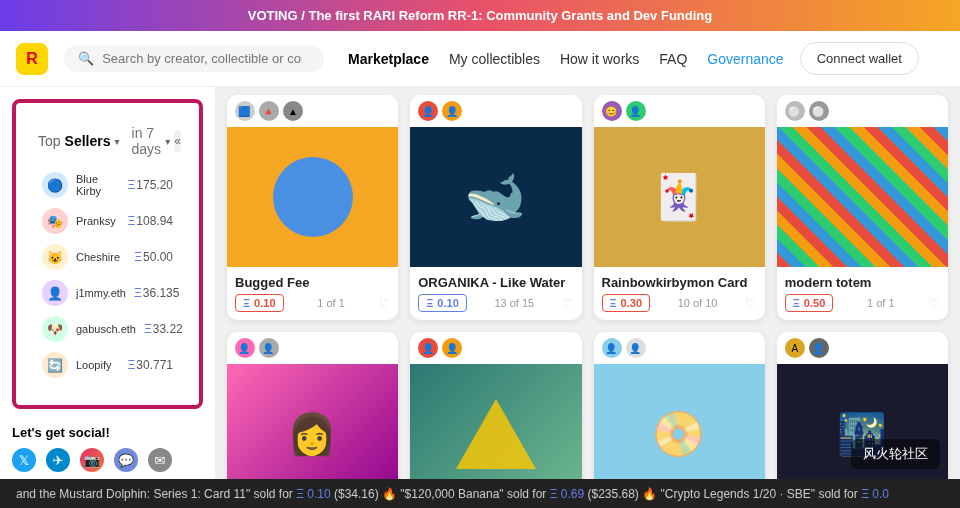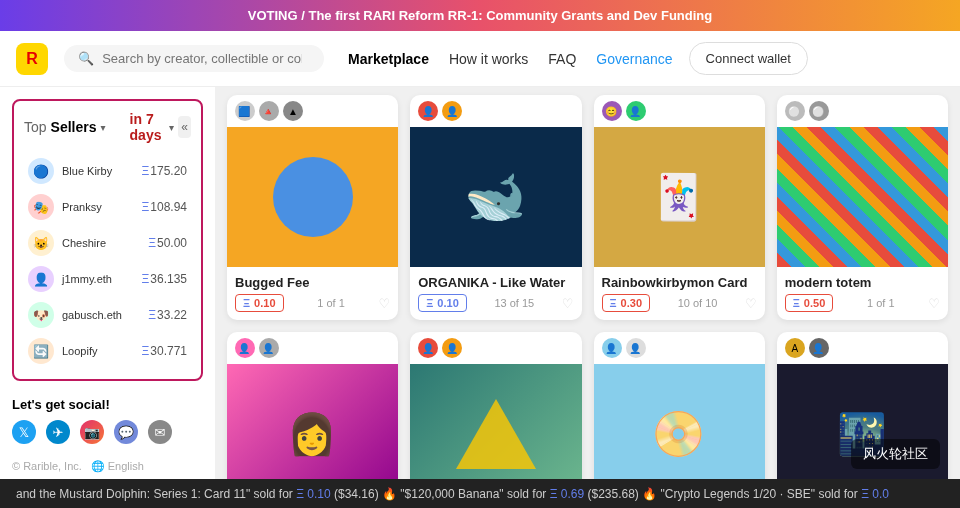--- a/index.html
+++ b/index.html
@@ -72,23 +72,23 @@
 
     
     .sidebar {
       width: 215px;
       background: white;
       padding: 12px;
       flex-shrink: 0;
       overflow-y: auto;
     }
     .top-sellers-box {
-      border: 2px solid #be185d;
+      border: 4px solid #be185d;
       border-radius: 8px;
-      padding: 10px;
+      padding: 22px;
       margin-bottom: 16px;
     }
     .top-sellers-header {
       display: flex; align-items: center; gap: 4px; margin-bottom: 10px;
     }
     .top-sellers-header .top-label { font-size: 14px; color: #666; }
     .top-sellers-header .sellers-label { font-size: 14px; font-weight: 700; color: #000; }
     .top-sellers-header .dropdown-arrow { font-size: 10px; color: #666; }
     .collapse-btn {
       margin-left: auto; background: #f0f0f0; border: none;
@@ -214,36 +214,37 @@
   <div class="header">
     <div class="logo">
       <span>R</span>
     </div>
     <div class="search-bar">
       <span style="color:#aaa;font-size:13px;">🔍</span>
       <input type="text" placeholder="Search by creator, collectible or collection" style="">
     </div>
     <nav class="nav-links">
       <a href="#" class="active" style="font-weight:700;">Marketplace</a>
+      <a href="#">My collectibles</a>
       <a href="#">How it works</a>
       <a href="#">FAQ</a>
       <a href="#" style="color:#2196F3;">Governance</a>
     </nav>
     <button class="connect-btn">Connect wallet</button>
   </div>
 
   <div class="main-layout">
 
     <div class="sidebar">
       <div class="top-sellers-box">
         <div class="top-sellers-header">
           <span class="top-label">Top</span>
           <span class="sellers-label"> Sellers</span>
           <span class="dropdown-arrow">▾</span>
-          <span style="font-size:14px;color:#b91c1c;font-weight:700;margin-left:20px;"> in 7 days</span>
+          <span style="font-size:14px;color:#737373;font-weight:400;margin-left:8px;"> in 7 days</span>
           <span class="dropdown-arrow">▾</span>
           <button class="collapse-btn">«</button>
         </div>
 
         <div class="seller-item">
           <div class="seller-avatar" style="background:#d0e8ff;font-size:13px;">🔵</div>
           <span class="seller-name">Blue Kirby</span>
           <span class="seller-price"><span class="eth-icon">Ξ</span>175.20</span>
         </div>
         <div class="seller-item">

